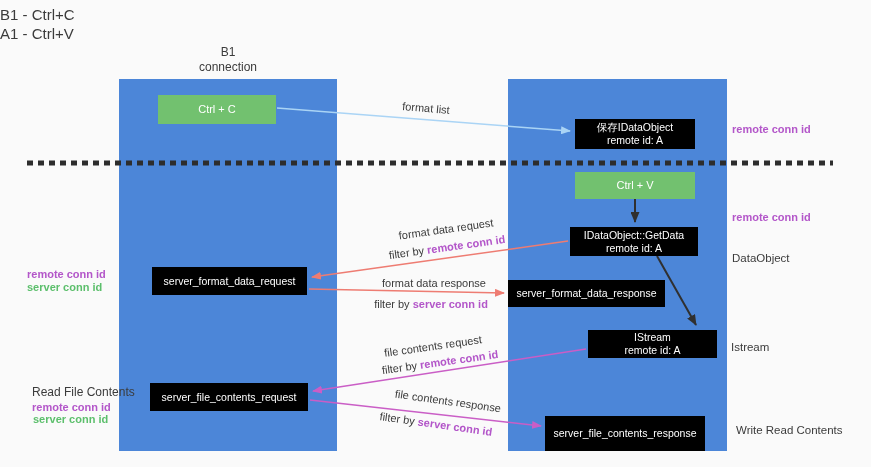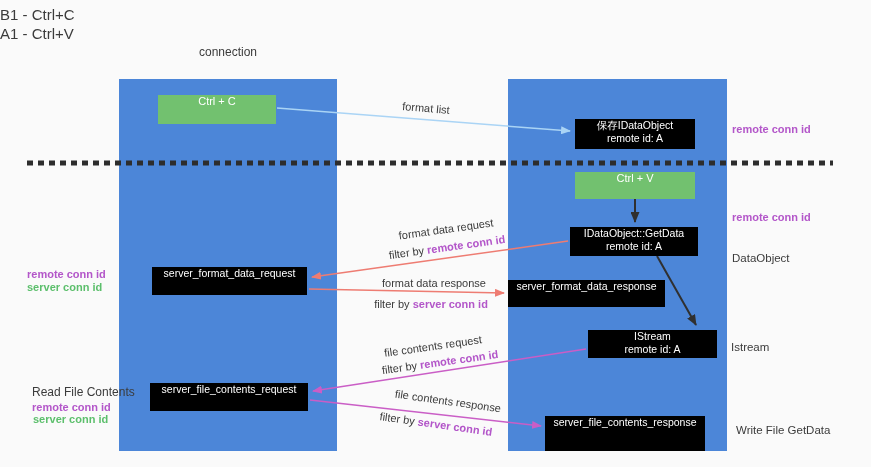--- a/index.html
+++ b/index.html
@@ -13,21 +13,21 @@
   .abs{position:absolute;}
   .title{left:0;top:5px;width:854px;font-size:15px;line-height:19px;color:#3b3b3b;}
   .lane{background:#4c86d8;top:79px;height:372px;}
   .lane-left{left:119px;width:218px;}
   .lane-right{left:508px;width:219px;}
   .lane-header{top:45px;text-align:center;font-size:12px;line-height:15px;color:#3b3b3b;}
   .lh-left{left:119px;width:218px;}
   .lh-right{left:508px;width:219px;}
   .arrows{left:0;top:0;pointer-events:none;}
   .node{
-    display:flex;flex-direction:column;align-items:center;
+    display:flex;flex-direction:column;align-items:center;justify-content:center;
     color:#ffffff;font-size:10.5px;line-height:13px;text-align:center;white-space:nowrap;
   }
   .orange{background:#000000;}
   .green{background:#72c16f;font-size:11px;}
   .n-ctrlc{left:158px;top:95px;width:118px;height:29px;}
   .n-save{left:575px;top:119px;width:120px;height:30px;}
   .n-ctrlv{left:575px;top:172px;width:120px;height:27px;}
   .n-getdata{left:570px;top:227px;width:128px;height:29px;}
   .n-sfdreq{left:152px;top:267px;width:155px;height:28px;}
   .n-sfdresp{left:508px;top:280px;width:157px;height:27px;}
@@ -48,20 +48,21 @@
 <body>
 
 <div class="canvas">
 
   <div class="abs title">
     <div>B1 - Ctrl+C</div>
     <div>A1 - Ctrl+V</div>
   </div>
 
   <div class="abs lane-header lh-left">
+    <div>B1</div>
     <div>connection</div>
   </div>
 
   <div class="abs lane lane-left"></div>
   <div class="abs lane lane-right"></div>
 
   <svg class="abs arrows" width="871" height="467" viewBox="0 0 871 467">
     <defs>
       <marker id="m-blue" markerUnits="userSpaceOnUse" markerWidth="10" markerHeight="8" refX="9" refY="4" orient="auto">
         <path d="M0,0 L10,4 L0,8 Z" fill="#aad4f5"></path>
@@ -162,21 +163,21 @@
     <span>file contents response</span>
   </div>
   <div class="abs flow dark r-pos8" style="left:436px;top:424px;">
     <span>filter by </span><span class="purple">server conn id</span>
   </div>
 
   <div class="abs slabel purple" style="left:732px;top:123px;">remote conn id</div>
   <div class="abs slabel purple" style="left:732px;top:211px;">remote conn id</div>
   <div class="abs slabel dark" style="left:732px;top:236px;font-size:11.5px;margin-top:16px;">DataObject</div>
   <div class="abs slabel dark" style="left:731px;top:341px;font-size:11.5px;">Istream</div>
-  <div class="abs slabel dark" style="left:736px;top:424px;font-size:11.5px;">Write File GetData</div>
+  <div class="abs slabel dark" style="left:736px;top:424px;font-size:11.5px;">Write Read Contents</div>
 
   <div class="abs slabel purple" style="left:27px;top:268px;">remote conn id</div>
   <div class="abs slabel greentx" style="left:27px;top:281px;">server conn id</div>
   <div class="abs slabel dark" style="left:32px;top:386px;font-size:12px;">Read File Contents</div>
   <div class="abs slabel purple" style="left:32px;top:401px;">remote conn id</div>
   <div class="abs slabel greentx" style="left:33px;top:413px;">server conn id</div>
 
 </div>
 
 </body></html>

